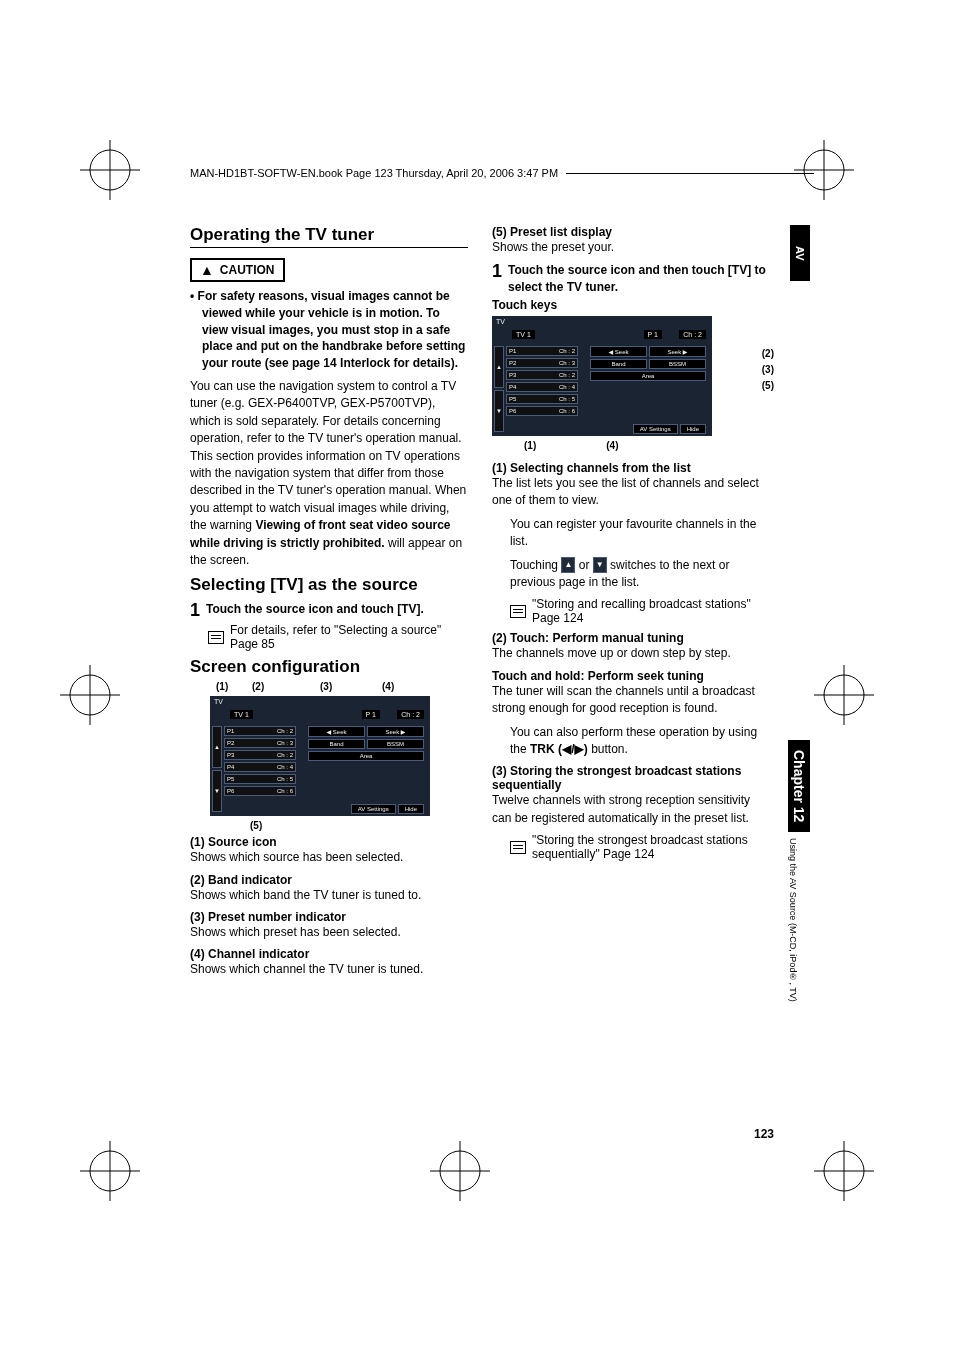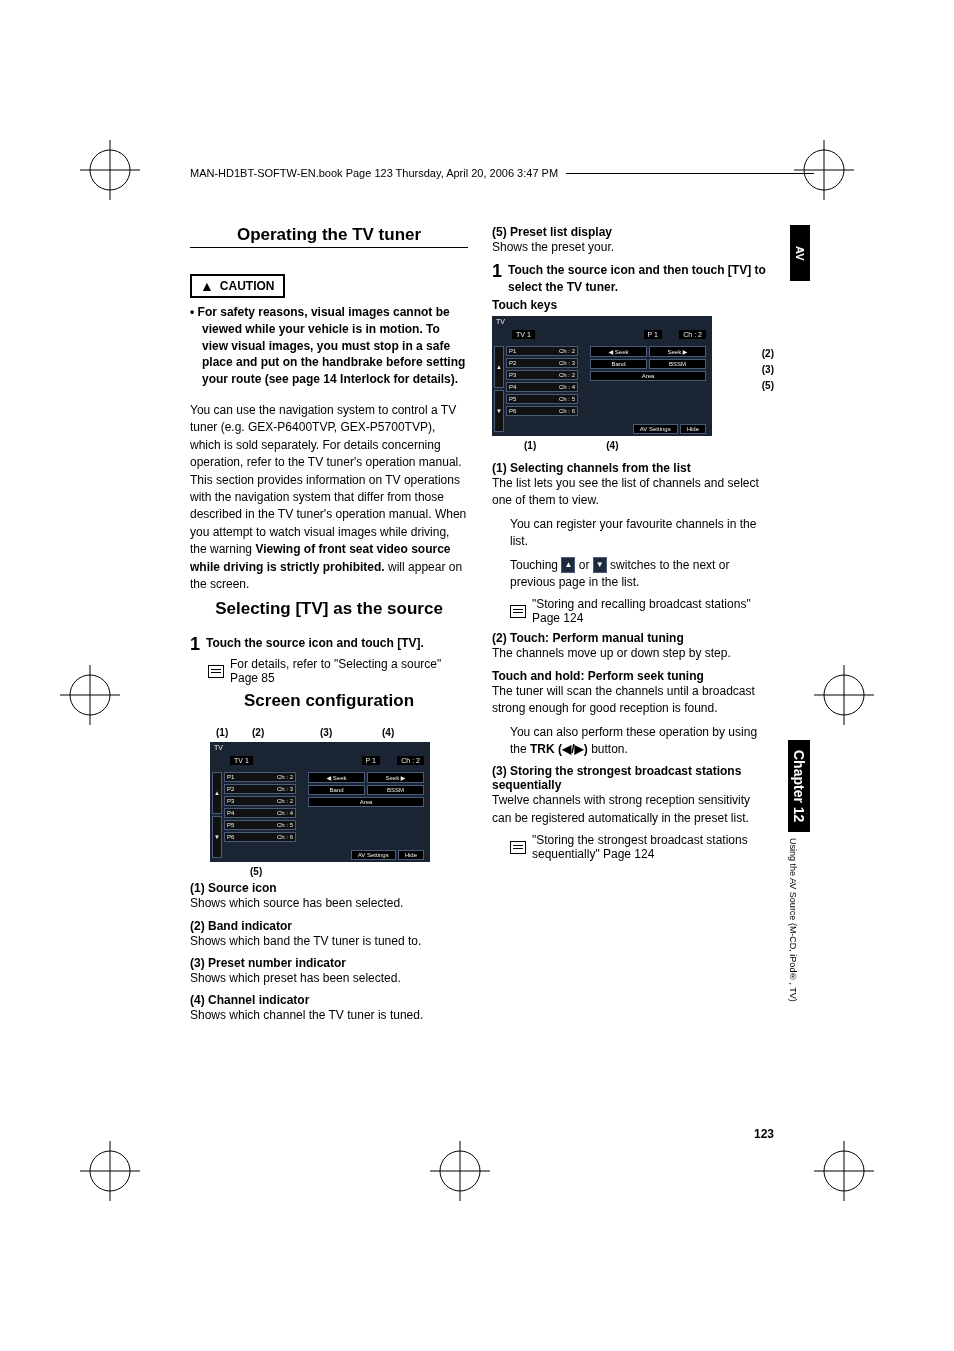--- a/index.html
+++ b/index.html
@@ -43,22 +43,21 @@
     display: flex;
     gap: 24px;
   }
   .col {
     flex: 1;
     min-width: 0;
   }
   h2 {
     font-size: 17px;
     font-weight: bold;
-    margin: 0 0 16px 0;
-    text-align: center;
+    margin: 0 0 0 0;
   }
   h2.section {
     border-bottom: 1px solid #000;
     padding-bottom: 2px;
   }
   .caution-box {
     border: 2px solid #000;
     display: inline-flex;
     align-items: center;
     padding: 2px 8px;
@@ -67,21 +66,21 @@
   }
   .caution-box .tri {
     margin-right: 6px;
     font-size: 14px;
   }
   .bullet {
     font-weight: bold;
     line-height: 1.4;
     padding-left: 12px;
     text-indent: -12px;
-    margin-bottom: 14px;
+    margin-bottom: 6px;
   }
   p, .para {
     line-height: 1.45;
     margin: 0 0 6px 0;
   }
   .sub-h {
     font-weight: bold;
   }
   .numstep {
     display: flex;

